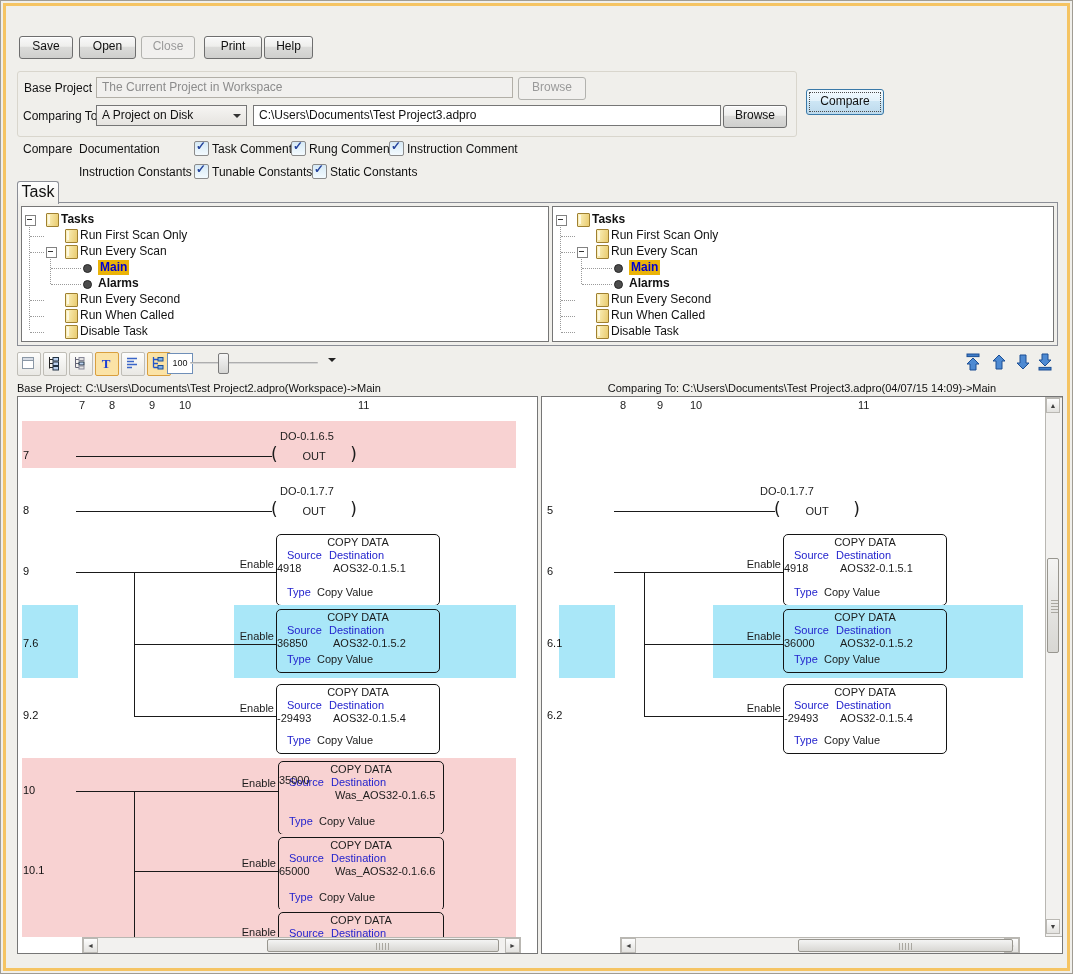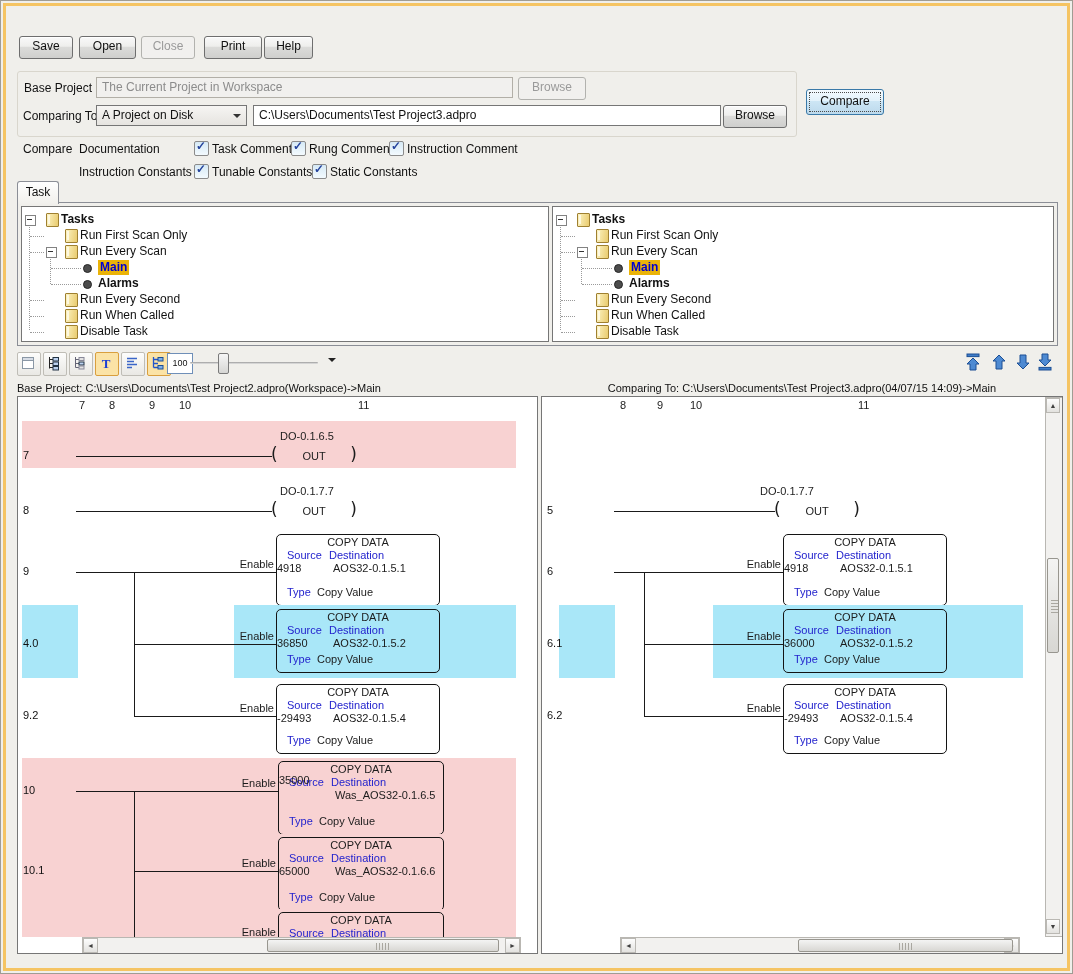--- a/index.html
+++ b/index.html
@@ -15,21 +15,21 @@
   .grp{position:absolute;left:16px;top:70px;width:778px;height:64px;border:1px solid #d9d6cd;border-radius:3px}
   .lbl{position:absolute;font-size:12px;color:#111;white-space:nowrap}
   .inp{position:absolute;border:1px solid #b2afa7;background:#f1f0ee;font-size:12px;color:#8c8c8c;line-height:19px;padding:0 5px;white-space:nowrap;overflow:hidden}
   .inp.en{background:#fff;color:#111;border-color:#767676}
   .combo{position:absolute;border:1px solid #767676;background:linear-gradient(#f6f5f3,#e6e4e0);font-size:12px;line-height:19px;padding:0 5px;color:#111}
   .combo .car{position:absolute;right:5px;top:8px;width:0;height:0;border:4px solid transparent;border-top-color:#333;border-bottom:none}
   #cmpbtn{position:absolute;left:805px;top:88px;width:76px;height:24px;border:1px solid #3a79a8;border-radius:3px;background:linear-gradient(#f4fafe,#e3f2fb 45%,#cde6f5 46%,#bcd9ec);font-size:12px;text-align:center;line-height:22px;color:#111}
   #cmpbtn:after{content:"";position:absolute;inset:2px;border:1px dotted #4a4a4a}
   .cb{position:absolute;width:13px;height:13px;border:1px solid #8b8b8b;background:linear-gradient(#d6e9f5,#f3fafe);border-radius:2px}
   .cb .mk{position:absolute;left:1px;top:-3px;font-size:12px;font-weight:bold;color:#24439c}
-  #tab{position:absolute;left:16px;top:180px;width:40px;height:22px;border:1px solid #8b8e96;border-bottom:none;border-radius:3px 3px 0 0;background:linear-gradient(#fefefe,#f1f0ec);font-size:12px;text-align:center;line-height:20px;z-index:5;color:#111}
+  #tab{position:absolute;left:16px;top:180px;width:40px;height:22px;border:1px solid #8b8e96;border-bottom:none;border-radius:3px 3px 0 0;background:linear-gradient(#fefefe,#f1f0ec);font-size:16px;text-align:center;line-height:20px;z-index:5;color:#111}
   #treewrap{position:absolute;left:16px;top:201px;width:1039px;height:142px;border:1px solid #8b8e96;background:#f0efeb}
   .tree{position:absolute;top:3px;height:134px;background:#fff;border:1px solid #767676;font-size:12px;overflow:hidden}
   #treeL{left:3px;width:526px}
   #treeR{left:534px;width:500px}
   .trow{left:0;right:0;height:16px}
   .tlbl{font-size:12px;line-height:15px;color:#111;white-space:nowrap}
   .tlbl.b{font-weight:bold}
   .tlbl.selm{color:#0000cf;background:#eab308;padding:0 2px}
   .exp{background:#fff;border:1px solid #828282}
   .expm{position:absolute;left:1px;top:3px;width:5px;height:1px;background:#333}
@@ -331,21 +331,21 @@
             <div class="abs blue" style="left: 52px; top: 14px;">Destination</div>
             <div class="abs bw ctr" style="left: 0px; top: 27px; width: 56px;">4918</div>
             <div class="abs bw" style="left: 56px; top: 27px;">AOS32-0.1.5.1</div>
             <div class="abs blue" style="left: 10px; top: 51px;">Type</div>
             <div class="abs bw" style="left: 40px; top: 51px;">Copy Value</div>
           </div>
         </div>
         <div class="abs rrow" style="left: 0px; top: 208px; width: 519px; height: 73px;">
           <div class="abs cyan" style="left: 4px; top: 0px; width: 56px; height: 73px;"></div>
           <div class="abs cyan" style="left: 216px; top: 0px; width: 282px; height: 73px;"></div>
-          <div class="abs rnum" style="left: 5px; top: 32px;">4.0</div>
+          <div class="abs rnum" style="left: 5px; top: 32px;">7.6</div>
           <div class="abs lline" style="left: 116px; top: 39px; width: 142px; height: 1px;"></div>
           <div class="abs vlineb" style="left: 116px; top: 0px; width: 1px; height: 73px;"></div>
           <div class="abs ren" style="left: 192px; top: 25px; width: 64px;">Enable</div>
           <div class="abs cbox" style="left: 258px; top: 4px; width: 162px; height: 62px;">
             <div class="abs ct" style="left: 0px; top: 1px; width: 162px;">COPY DATA</div>
             <div class="abs blue" style="left: 10px; top: 14px;">Source</div>
             <div class="abs blue" style="left: 52px; top: 14px;">Destination</div>
             <div class="abs bw ctr" style="left: 0px; top: 27px; width: 56px;">36850</div>
             <div class="abs bw" style="left: 56px; top: 27px;">AOS32-0.1.5.2</div>
             <div class="abs blue" style="left: 10px; top: 43px;">Type</div>

